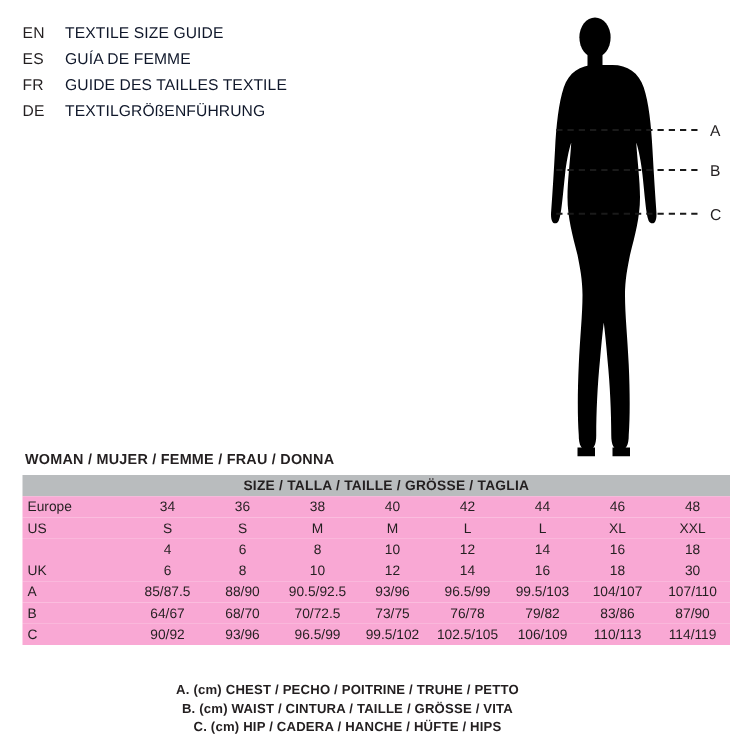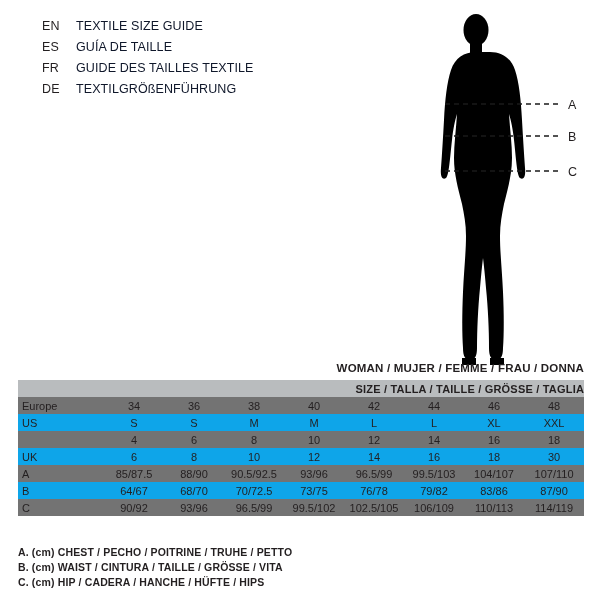--- a/index.html
+++ b/index.html
@@ -27,21 +27,20 @@
     position: absolute;
     top: 16px;
     left: 18px;
     width: 330px;
   }
   .lang-row {
     display: flex;
     align-items: baseline;
     height: 21px;
     line-height: 21px;
-    margin-left: 24px;
   }
   .lang-code {
     width: 34px;
     flex: 0 0 34px;
     font-size: 12.5px;
     letter-spacing: 0.2px;
     color: #231f20;
   }
   .lang-text {
     font-size: 12.5px;
@@ -79,21 +78,20 @@
     top: 362px;
     left: 18px;
     width: 566px;
   }
   .woman-title {
     font-size: 11.5px;
     font-weight: bold;
     letter-spacing: 0.2px;
     color: #231f20;
     margin: 0 0 6px 2px;
-    text-align: right;
   }
   table.size-table {
     border-collapse: collapse;
     width: 566px;
     table-layout: fixed;
     font-size: 11px;
   }
   table.size-table td {
     height: 17px;
     padding: 0;
@@ -101,35 +99,36 @@
     color: #231f20;
     vertical-align: middle;
   }
   table.size-table td.rowlabel {
     text-align: left;
     padding-left: 4px;
   }
   tr.header-row td {
     background: #b9bcbe;
     font-weight: bold;
-    text-align: right;
+    text-align: center;
     padding-left: 16px;
     font-size: 11px;
     letter-spacing: 0.2px;
     margin-left: 30px;
   }
-  tr.shade td { background: #0ea5e9; }
-  tr.plain td { background: #737373; }
+  tr.shade td { background: #f9a8d4; }
+  tr.plain td { background: #f9a8d4; }
 
   
   .legend {
     position: absolute;
     top: 545px;
     left: 18px;
     width: 520px;
+    text-align: center;
   }
   .legend-line {
     font-size: 10.5px;
     font-weight: bold;
     letter-spacing: 0.15px;
     line-height: 15px;
     color: #231f20;
   }
 </style>
 </head>
@@ -137,21 +136,21 @@
 
 <div class="page">
 
   <div class="lang-block">
     <div class="lang-row">
       <span class="lang-code">EN</span>
       <span class="lang-text">TEXTILE SIZE GUIDE</span>
     </div>
     <div class="lang-row">
       <span class="lang-code">ES</span>
-      <span class="lang-text">GUÍA DE TAILLE</span>
+      <span class="lang-text">GUÍA DE FEMME</span>
     </div>
     <div class="lang-row">
       <span class="lang-code">FR</span>
       <span class="lang-text">GUIDE DES TAILLES TEXTILE</span>
     </div>
     <div class="lang-row">
       <span class="lang-code">DE</span>
       <span class="lang-text">TEXTILGRÖßENFÜHRUNG</span>
     </div>
   </div>

